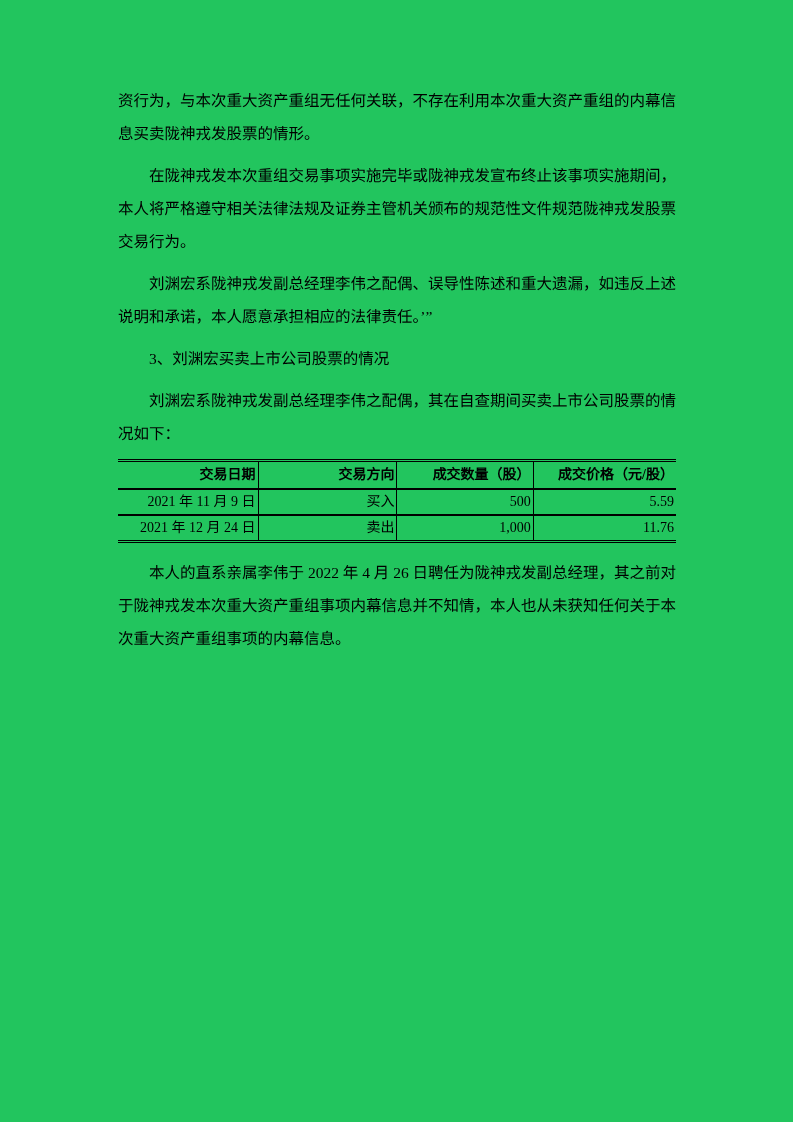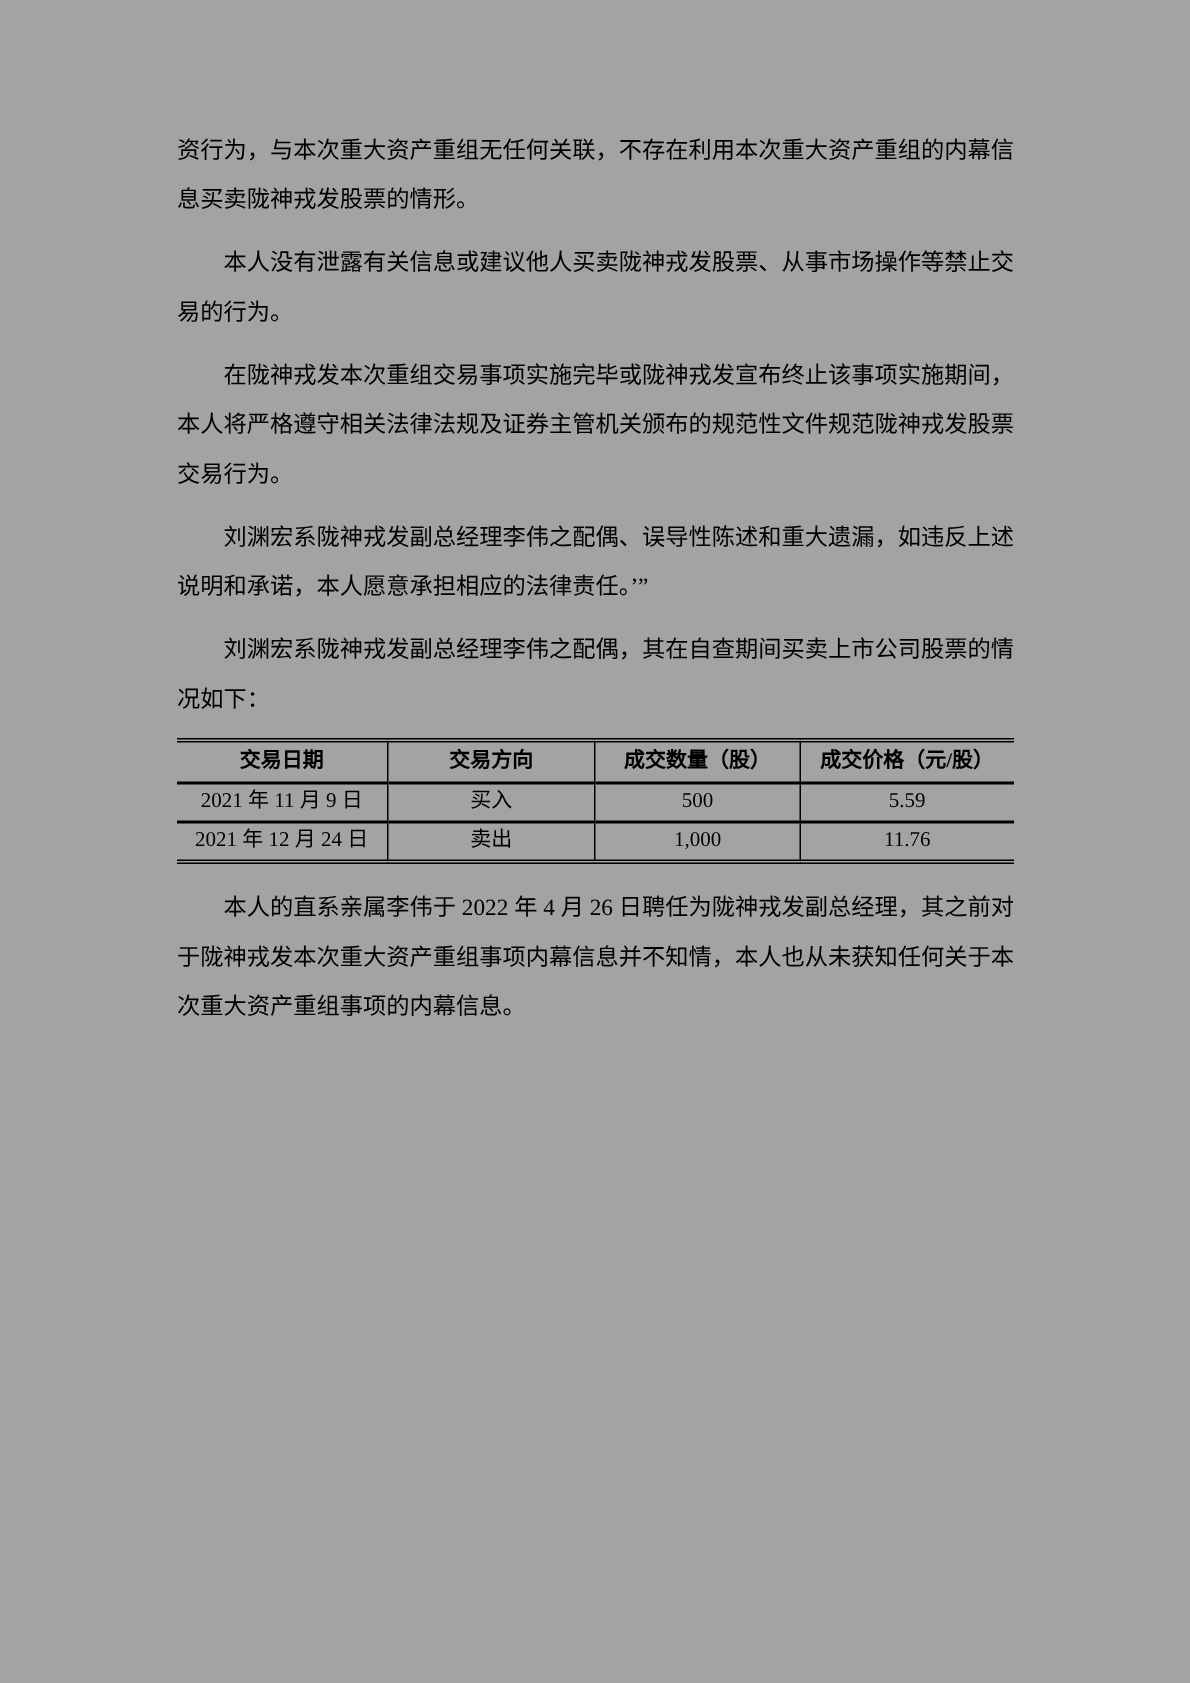--- a/index.html
+++ b/index.html
@@ -4,21 +4,21 @@
 <style>
   html, body {
     margin: 0;
     padding: 0;
     background: #ffffff;
   }
   .page {
     position: relative;
     width: 793px;
     height: 1122px;
-    background: #a3a3a3;
+    background: #22c55e;
     overflow: hidden;
   }
   .content {
     position: absolute;
     left: 118px;
     top: 84px;
     width: 558px;
     color: #000000;
     font-family: "Liberation Serif", "DejaVu Serif", serif;
     font-size: 15.5px;
@@ -34,21 +34,21 @@
   }
   table.trade-table {
     width: 100%;
     margin: 1px 0 13px 0;
     border-collapse: collapse;
     table-layout: fixed;
     border-top: 3px double #000000;
     border-bottom: 3px double #000000;
     font-size: 14px;
     line-height: 16px;
-    text-align: center;
+    text-align: right;
   }
   table.trade-table th,
   table.trade-table td {
     border-bottom: 2px solid #000000;
     border-right: 1.5px solid #000000;
     padding: 4px 2px;
     overflow: hidden;
     white-space: nowrap;
   }
   table.trade-table th {
@@ -64,24 +64,24 @@
     margin-top: 48px;
   }
 </style>
 </head>
 <body>
 
 <div class="page">
   <div class="content">
 
     <p class="para no-indent">资行为，与本次重大资产重组无任何关联，不存在利用本次重大资产重组的内幕信息买卖陇神戎发股票的情形。</p>
-    <p class="para">本人没有泄露有关信息或建议他人买卖陇神戎发股票、从事市场操作等禁止交易的行为。</p>
     <p class="para">在陇神戎发本次重组交易事项实施完毕或陇神戎发宣布终止该事项实施期间，本人将严格遵守相关法律法规及证券主管机关颁布的规范性文件规范陇神戎发股票交易行为。</p>
     <p class="para">刘渊宏系陇神戎发副总经理李伟之配偶、误导性陈述和重大遗漏，如违反上述说明和承诺，本人愿意承担相应的法律责任。’”</p>
 
+    <p class="para">3、刘渊宏买卖上市公司股票的情况</p>
 
     <p class="para">刘渊宏系陇神戎发副总经理李伟之配偶，其在自查期间买卖上市公司股票的情况如下：</p>
 
     <table class="trade-table">
       <colgroup>
         <col style="width:25.1%">
         <col style="width:24.9%">
         <col style="width:24.4%">
         <col style="width:25.6%">
       </colgroup>

